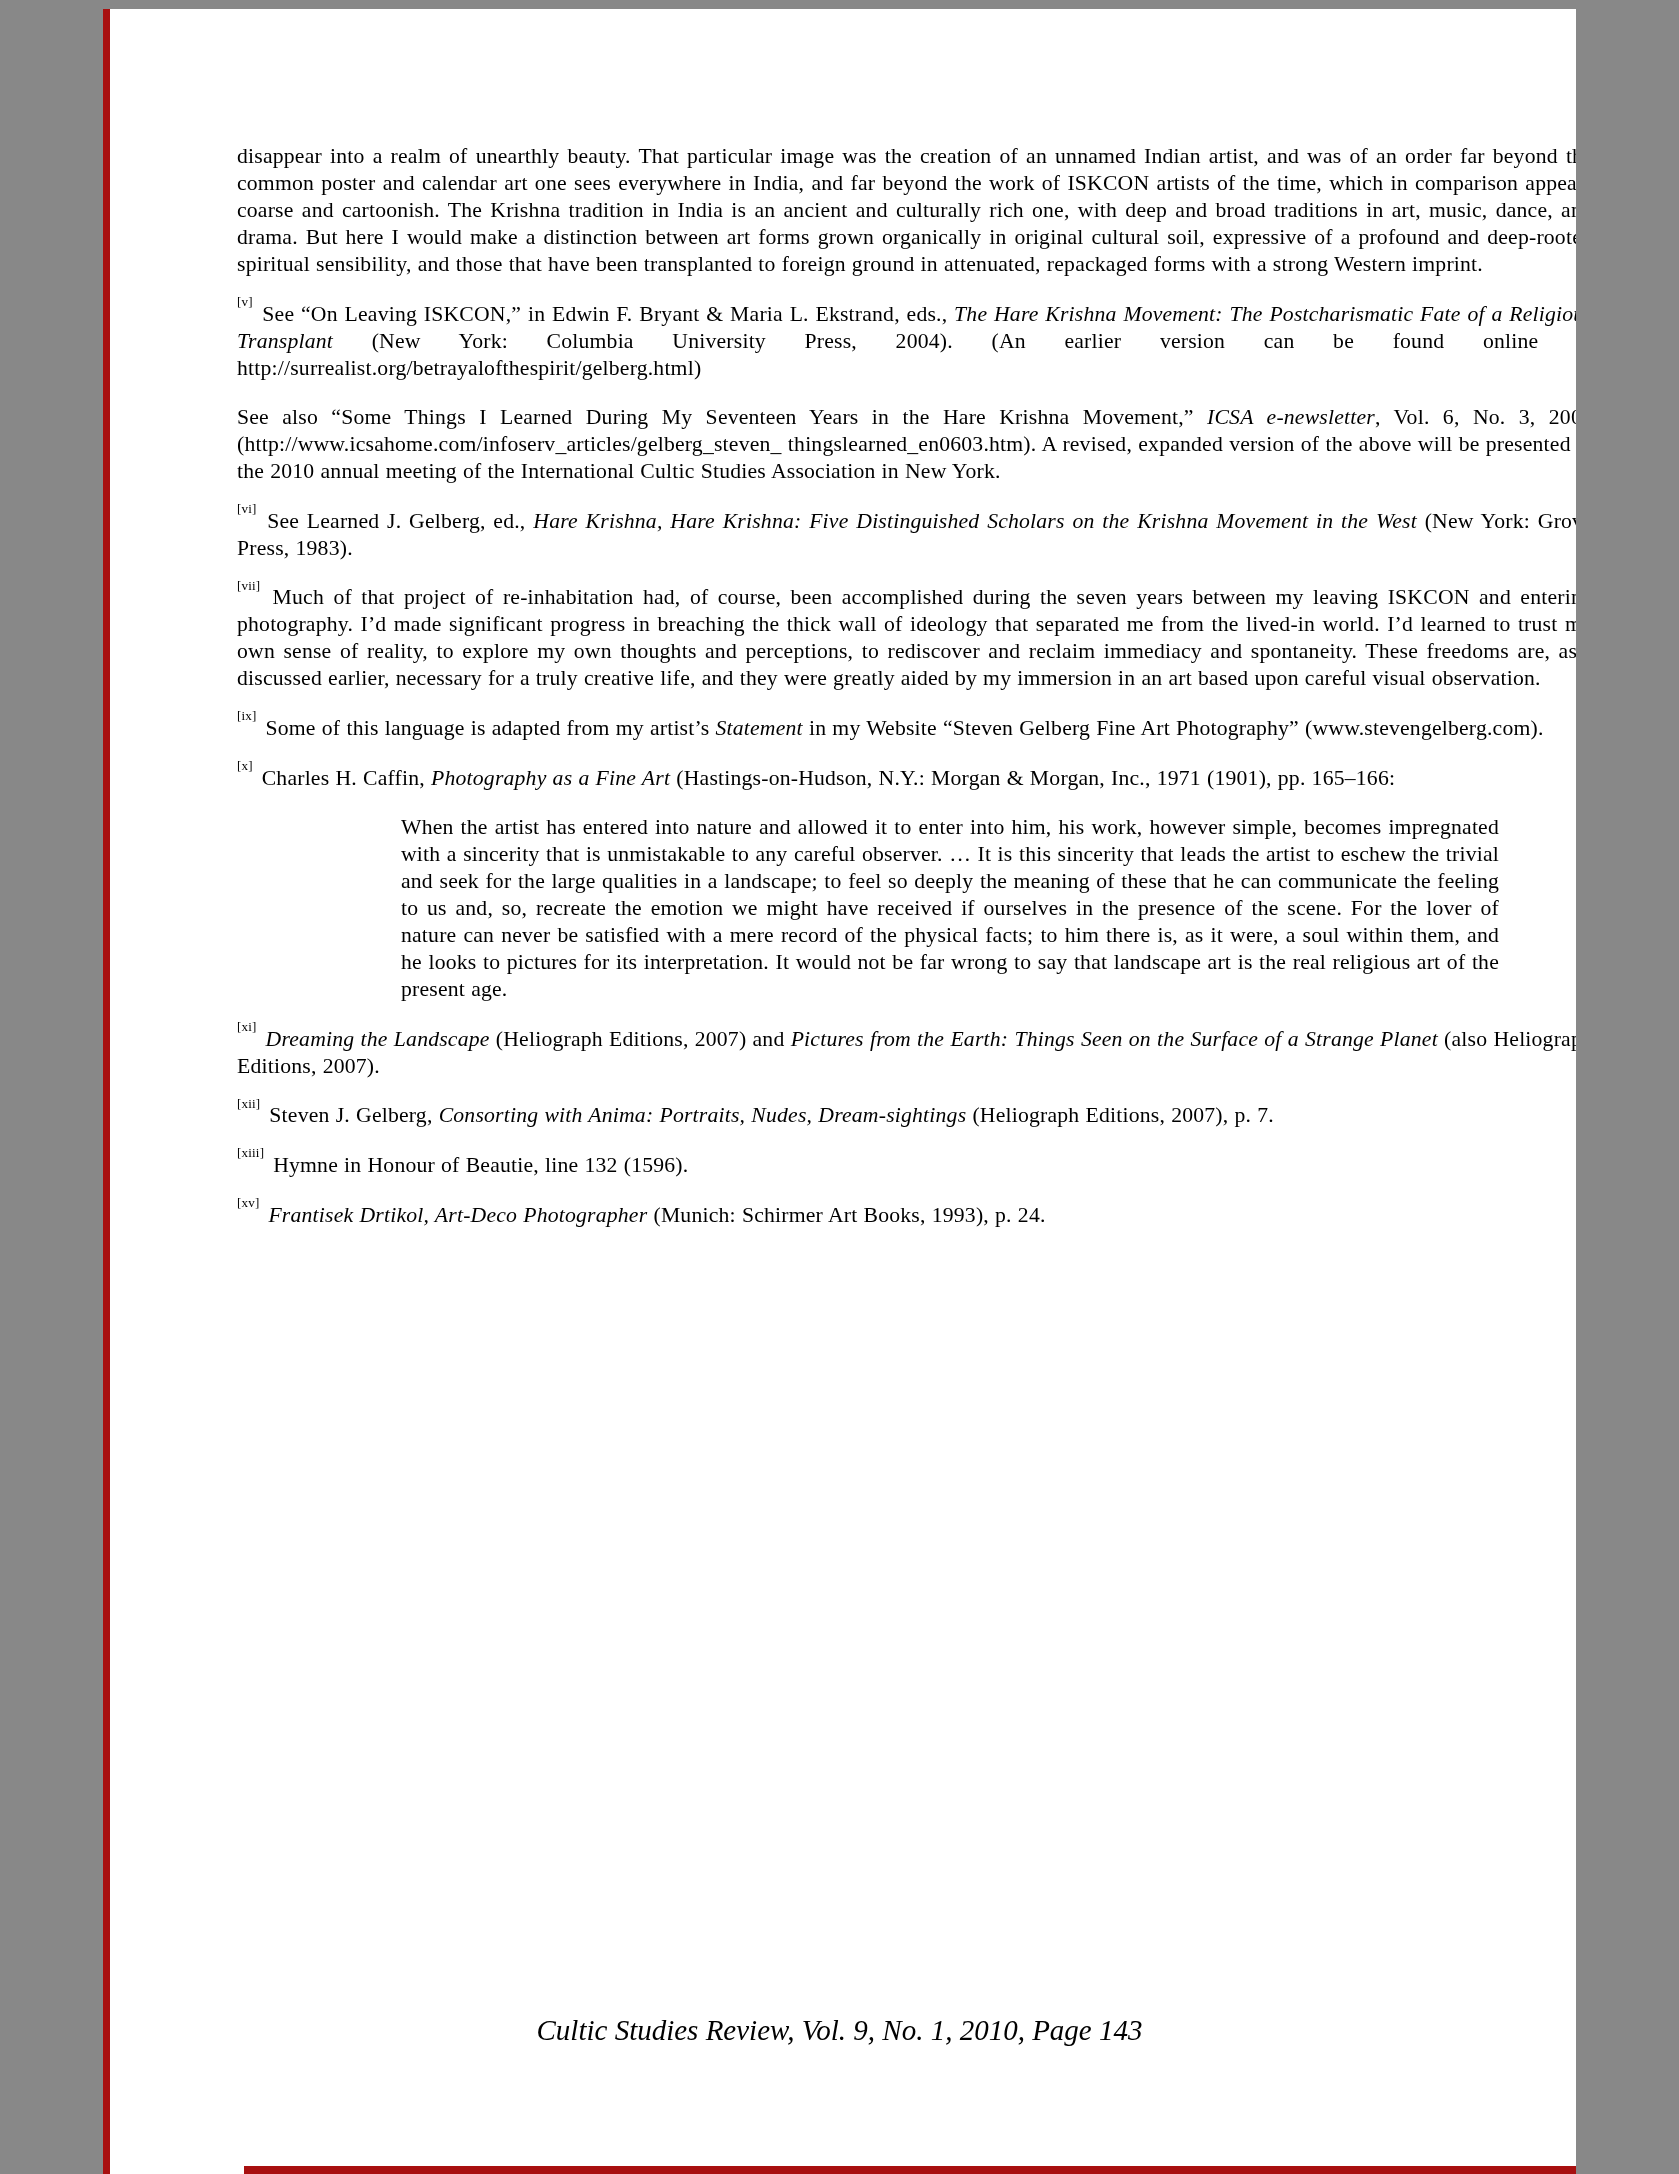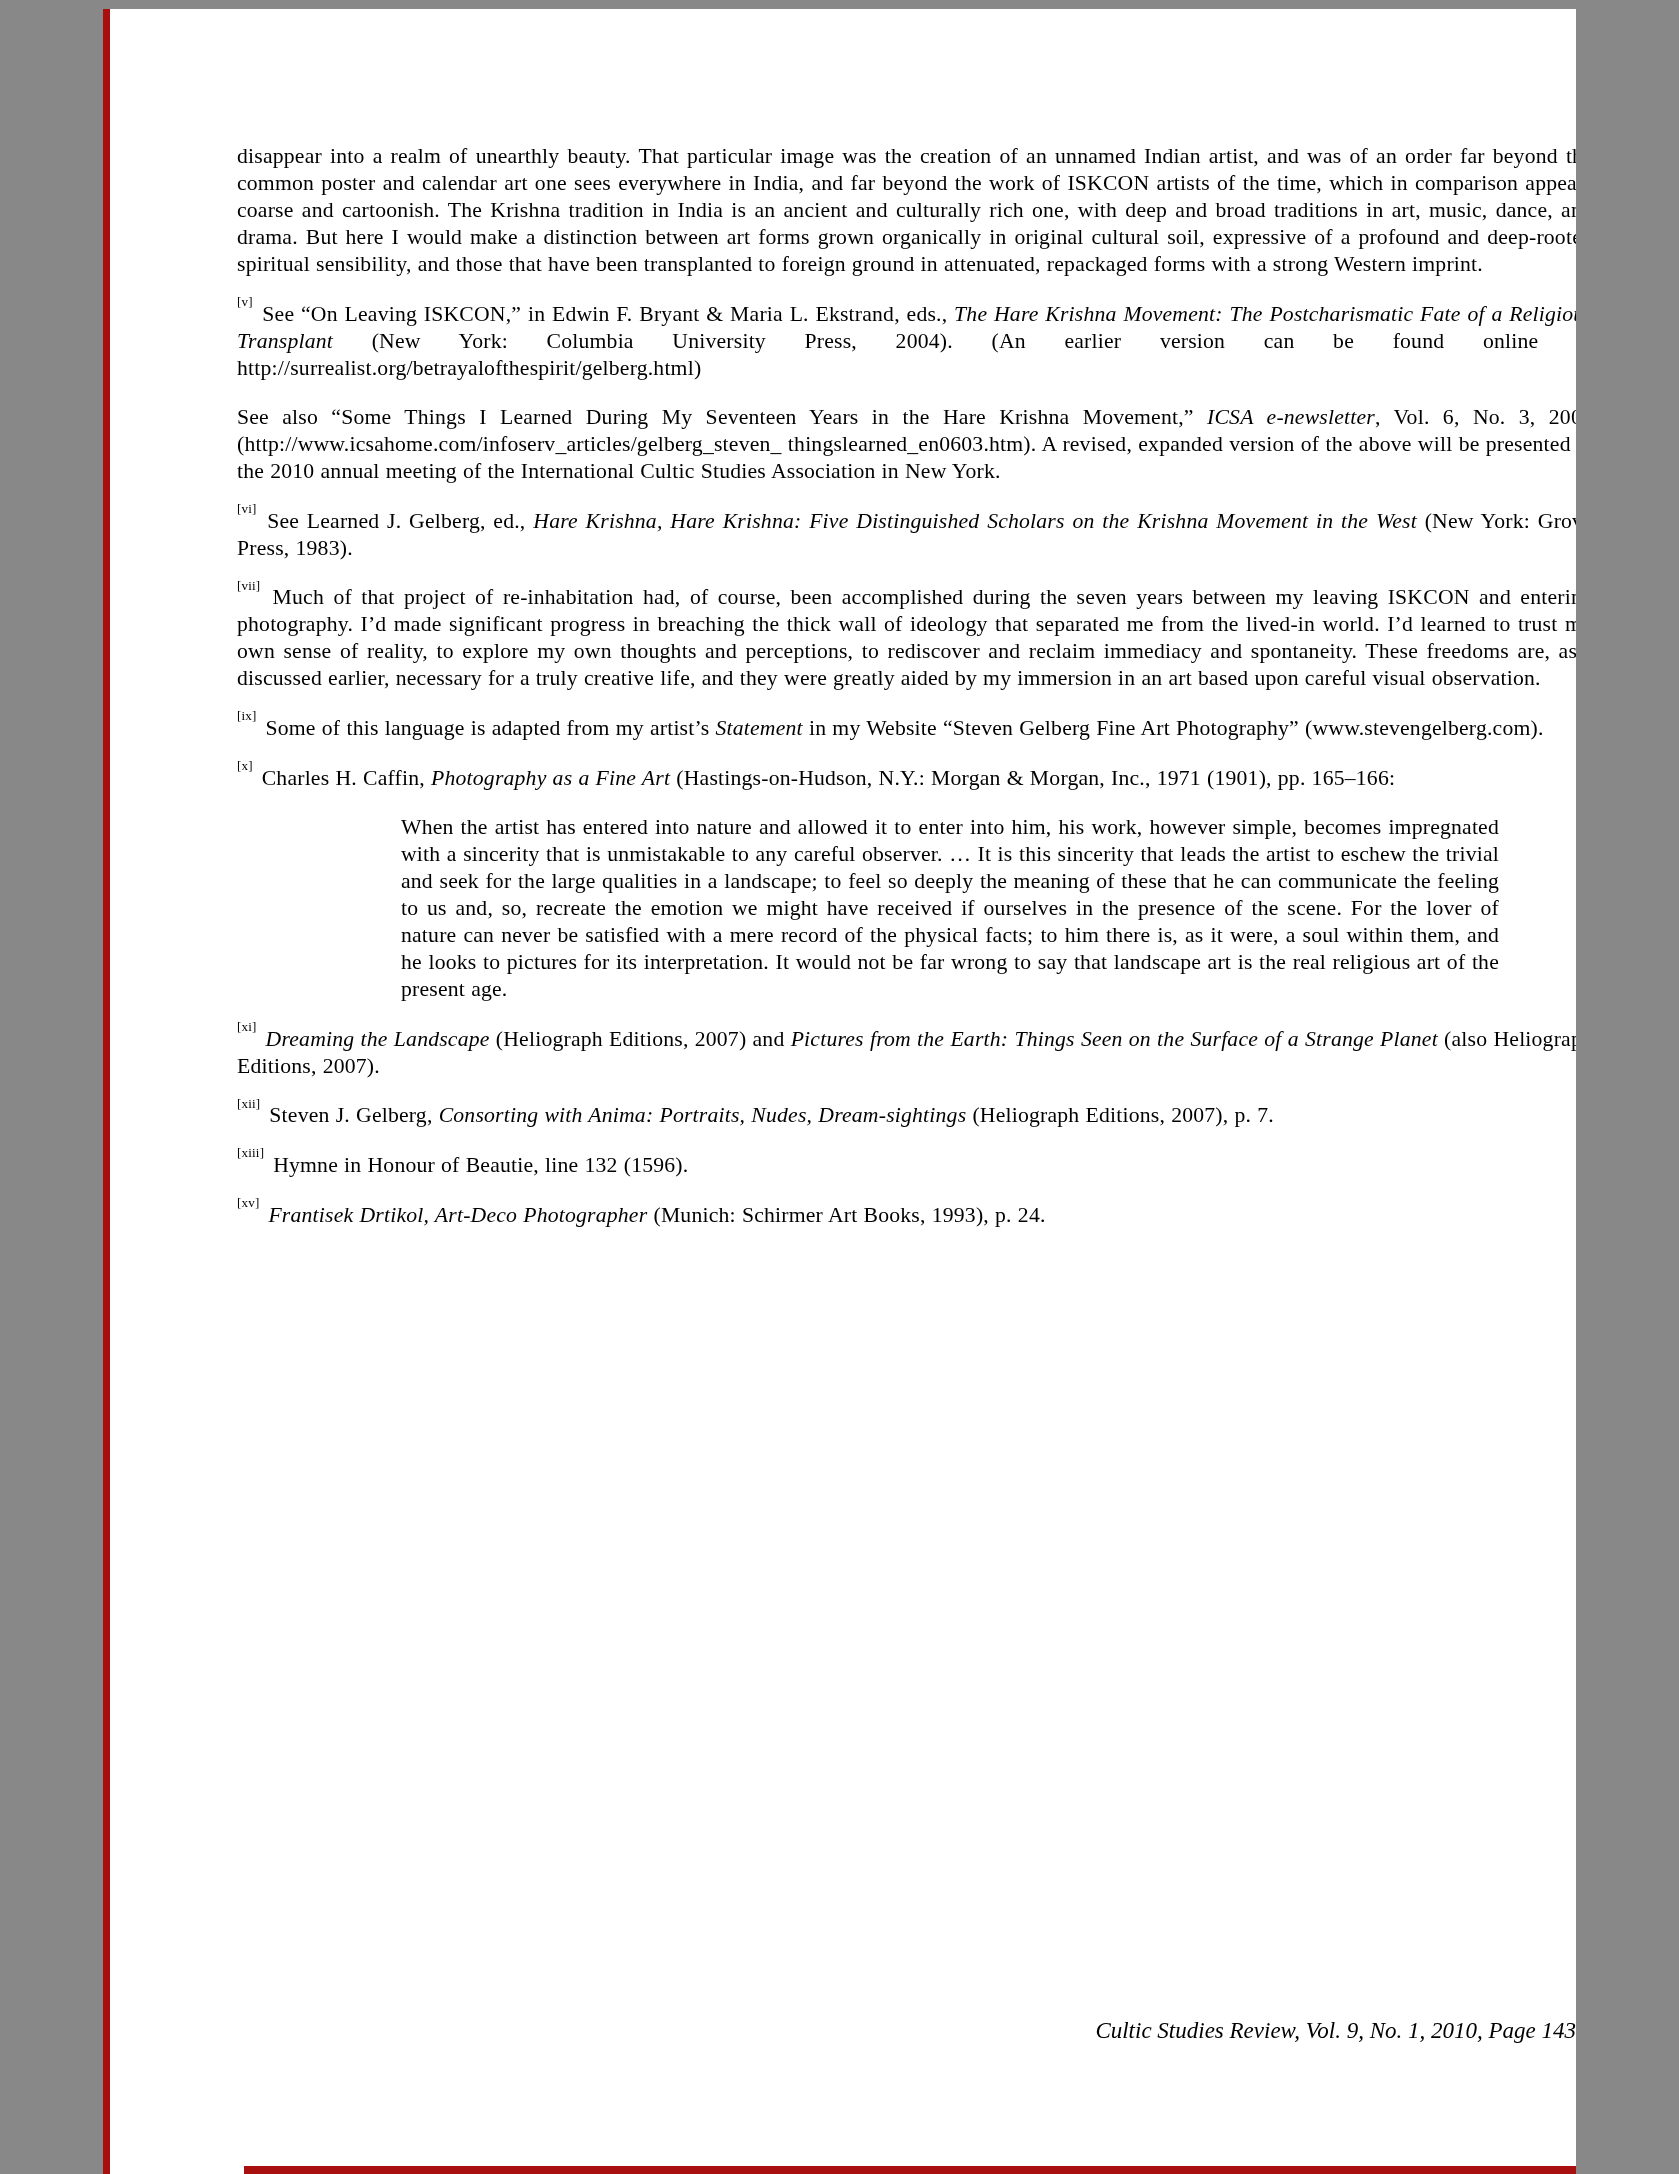--- a/index.html
+++ b/index.html
@@ -50,23 +50,23 @@
     position: relative;
     top: -6.6px;
     margin-right: 2.8px;
   }
   em { font-style: italic; }
   .footer {
     position: absolute;
     top: 2008px;
     left: 0;
     width: 100%;
-    text-align: right;
+    text-align: center;
     font-style: italic;
-    font-size: 23px;
+    font-size: 29px;
     line-height: 27px;
   }
 </style>
 </head>
 <body>
 
 <div class="page">
   <div class="left-bar"></div>
   <main class="doc">
       <p class="para body"><span>disappear into a realm of unearthly beauty. That particular image was the creation of an unnamed Indian artist, and was of an order far beyond the common poster and calendar art one sees everywhere in India, and far beyond the work of ISKCON artists of the time, which in comparison appears coarse and cartoonish. The Krishna tradition in India is an ancient and culturally rich one, with deep and broad traditions in art, music, dance, and drama. But here I would make a distinction between art forms grown organically in original cultural soil, expressive of a profound and deep-rooted spiritual sensibility, and those that have been transplanted to foreign ground in attenuated, repackaged forms with a strong Western imprint.</span></p>

